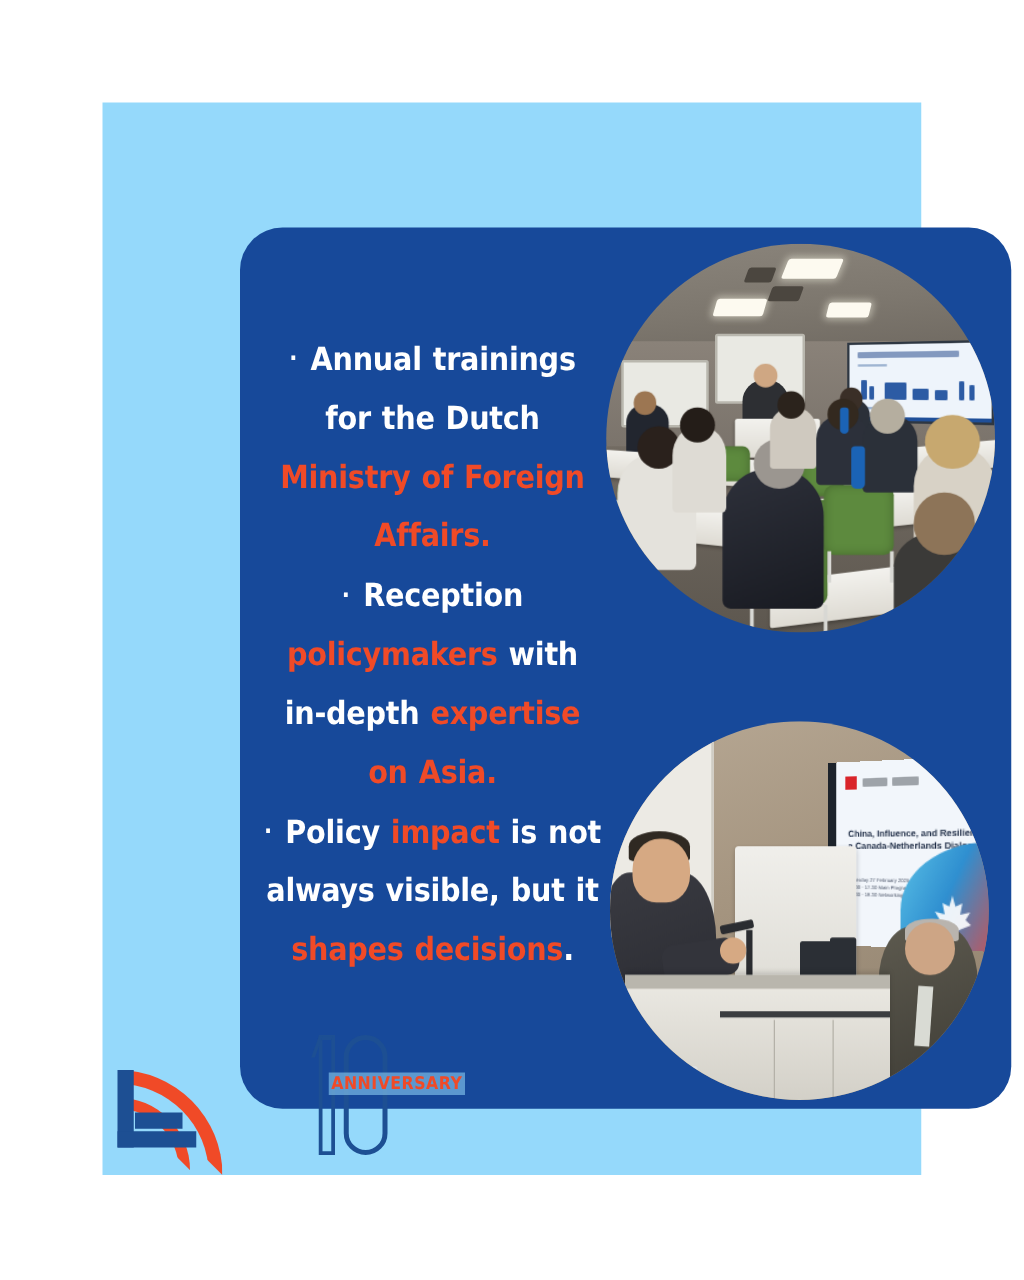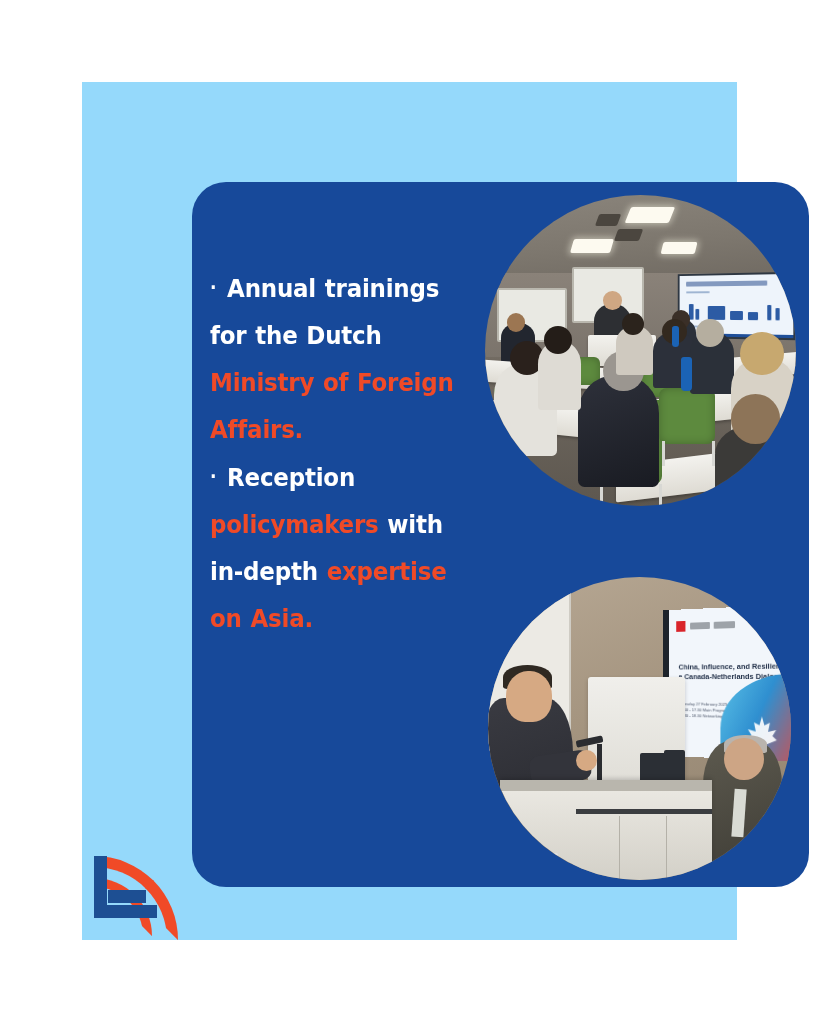--- a/index.html
+++ b/index.html
@@ -45,21 +45,21 @@
   }
   .para {
     color: #ffffff;
     font-size: 25.5px;
     line-height: 47px;
     font-weight: bold;
     letter-spacing: -0.2px;
     font-family: "DejaVu Sans Condensed", "Liberation Sans Narrow", "Liberation Sans", sans-serif;
     font-stretch: condensed;
     margin: 0;
-    text-align: left;
+    text-align: center;
     word-spacing: 1px;
   }
   .para + .para { margin-top: 0; }
   .hl { color: #f04a27; }
   .bullet {
     font-size: 19px;
     vertical-align: 3px;
     padding-right: 2px;
   }
 
@@ -360,20 +360,24 @@
       <p class="para">
         <span class="bullet">·</span>
         <span>Annual trainings for the Dutch </span><span class="hl">Ministry of Foreign Affairs.</span>
       </p>
 
       <p class="para">
         <span class="bullet">·</span>
         <span>Reception </span><span class="hl">policymakers</span><span> with in-depth </span><span class="hl">expertise on Asia.</span>
       </p>
 
+      <p class="para">
+        <span class="bullet">·</span>
+        <span>Policy </span><span class="hl">impact</span><span> is not always visible, but it </span><span class="hl">shapes decisions</span><span>.</span>
+      </p>
 
     </div>
 
     <div class="photo photo-top" aria-label="Seminar room with attendees seated at white tables on green chairs facing a presenter standing beside a whiteboard, with a presentation slide shown on a wall-mounted screen">
       <div class="scene">
         <div class="t-ceiling"></div>
         <div class="t-light" style="left:46%;top:4%;width:14%;height:5%;transform:skewX(-22deg)"></div>
         <div class="t-light" style="left:28%;top:14%;width:13%;height:4.5%;transform:skewX(-16deg)"></div>
         <div class="t-light" style="left:57%;top:15%;width:11%;height:4%;transform:skewX(-14deg)"></div>
         <div class="t-vent" style="left:36%;top:6%;width:7%;height:4%;transform:skewX(-20deg)"></div>
@@ -511,14 +515,19 @@
 
   <div class="logo-mark">
     <div class="lm-arc lm-arc1"></div>
     <div class="lm-arc lm-arc2"></div>
     <div class="lm-l"></div>
     <div class="lm-l-foot"></div>
     <div class="lm-inner"></div>
   </div>
 
 
+  <div class="anniv">
+    <div class="anniv-one"></div>
+    <div class="anniv-zero"></div>
+    <div class="anniv-label">ANNIVERSARY</div>
+  </div>
 
 </div>
 
 </body></html>

